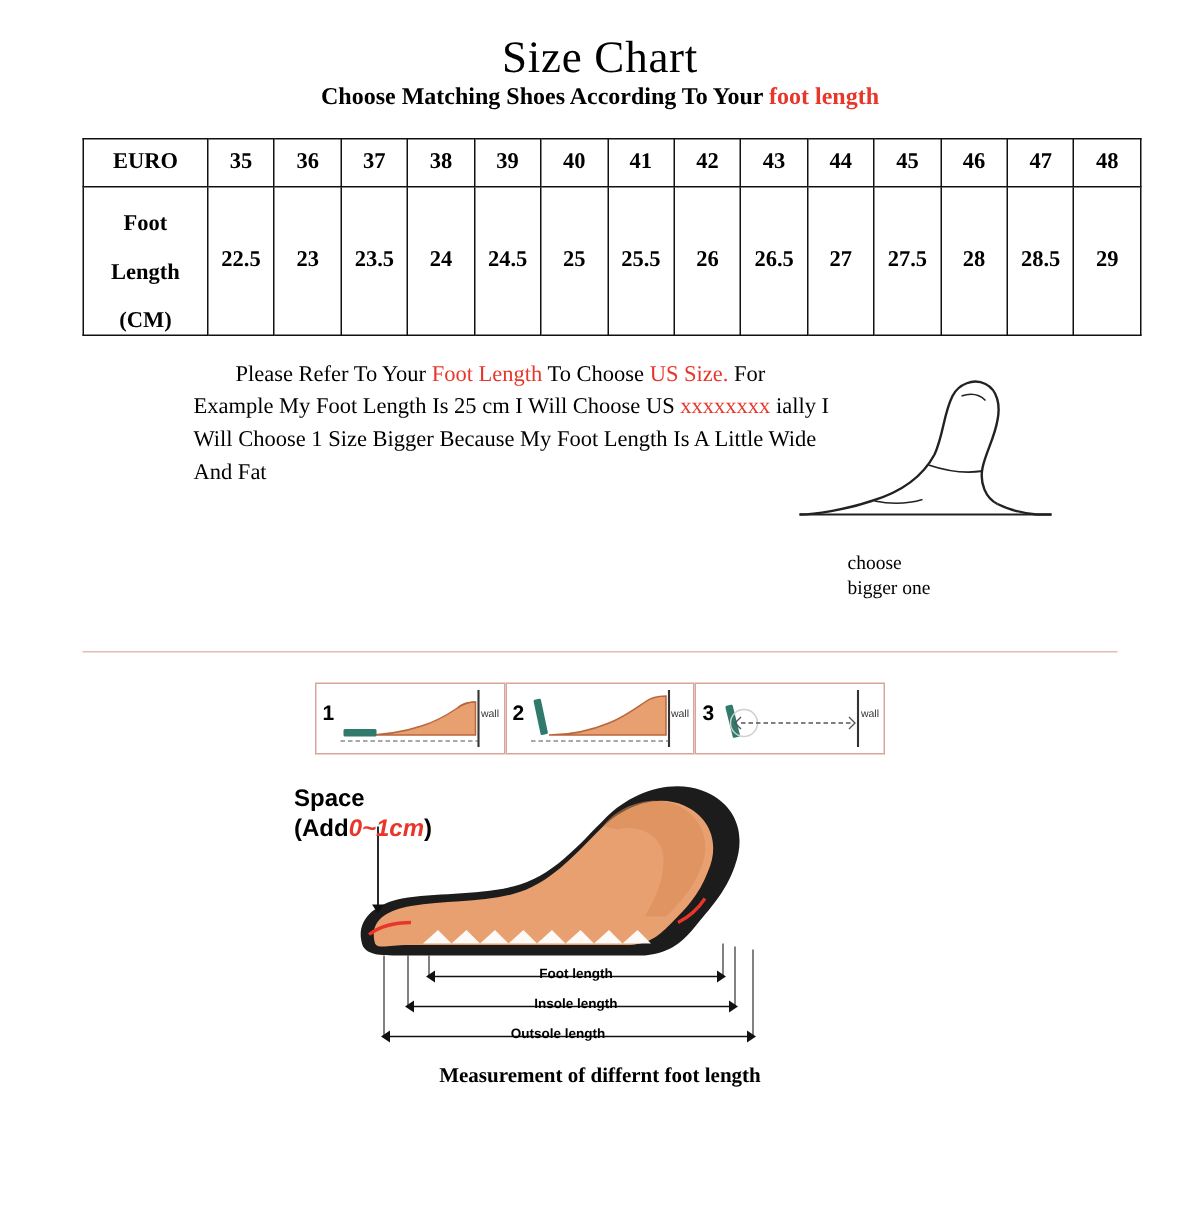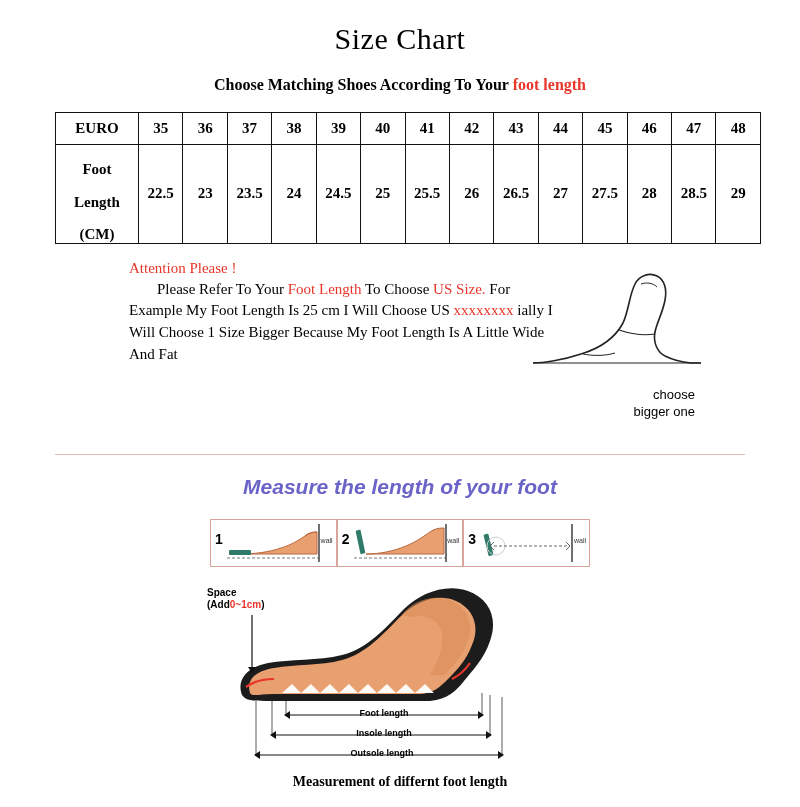--- a/index.html
+++ b/index.html
@@ -27,21 +27,20 @@
     font-weight: normal;
     font-size: 30px;
     margin-top: 22px;
     letter-spacing: 0.5px;
   }
   .subtitle {
     text-align: center;
     font-family: "Liberation Serif", serif;
     font-weight: bold;
     font-size: 16px;
-    margin-top: 20px;
   }
   .subtitle .hl {
     color: #e8362a;
   }
 
   
   .table-wrap {
     margin: 18px auto 0 auto;
     width: 706px;
     padding-left: 16px;
@@ -107,24 +106,24 @@
     right: 40px;
     top: 8px;
     width: 190px;
     height: 120px;
   }
   .choose-bigger {
     position: absolute;
     right: 58px;
     top: 126px;
     width: 130px;
-    text-align: right;
+    text-align: left;
     font-size: 13px;
     line-height: 1.35;
-    font-family: Liberation Sans, sans-serif;
+    font-family: Liberation Serif, serif;
   }
 
   .divider {
     width: 690px;
     height: 1px;
     background: #e0bdb8;
     margin: 4px auto 0 auto;
   }
 
   
@@ -173,28 +172,28 @@
 
   
   .big-foot {
     margin: 8px auto 0 auto;
     width: 420px;
     height: 195px;
     position: relative;
   }
   .space-label {
     position: absolute;
-    left: 17px;
+    left: 6px;
     top: 12px;
     font-family: "Liberation Sans", sans-serif;
-    font-size: 10px;
+    font-size: 16px;
     font-weight: bold;
     line-height: 1.25;
   }
-  .space-label .r { color: #e8362a; }
+  .space-label .r { color: #e8362a; font-style: italic; }
   .meas-label {
     position: absolute;
     font-family: "Liberation Sans", sans-serif;
     font-size: 9px;
     font-weight: bold;
     width: 200px;
     text-align: center;
   }
   .caption {
     text-align: center;
@@ -254,21 +253,20 @@
           <td>27.5</td>
           <td>28</td>
           <td>28.5</td>
           <td>29</td>
         </tr>
       </tbody>
     </table>
   </div>
 
   <div class="attention">
-    <div class="att-title">Attention Please !</div>
     <div class="att-body">
       <span>Please Refer To Your </span><span class="r">Foot Length</span><span> To Choose</span>
       <span class="r">US Size.</span><span> For Example My Foot Length Is 25 cm I</span>
       <span>Will Choose US </span><span class="r">xxxxxxxx</span><span> ially I Will Choose 1 Size</span>
       <span>Bigger Because My Foot Length Is A Little Wide</span>
       <span>And Fat</span>
     </div>
 
     <svg class="foot-draw" viewBox="0 0 190 120">
       <path d="M10,95 C20,95 40,92 58,86 C78,80 92,70 100,55 C106,42 106,28 112,16 C116,8 126,4 134,8 C142,12 144,22 142,32 C140,44 134,54 132,64 C130,74 134,84 142,88" fill="none" stroke="#222" stroke-width="1.6"></path>
@@ -280,21 +278,20 @@
     </svg>
 
     <div class="choose-bigger">
       <div>choose</div>
       <div>bigger one</div>
     </div>
   </div>
 
   <div class="divider"></div>
 
-  <div class="measure-head">Measure the length of your foot</div>
 
   <div class="steps">
 
     <div class="step">
       <span class="num">1</span>
       <svg width="126" height="46" viewBox="0 0 126 46">
         <line x1="108" y1="4" x2="108" y2="42" stroke="#333" stroke-width="1.4"></line>
         <path d="M30,34 C44,34 58,32 70,28 C80,25 88,20 94,16 C98,13 102,12 106,12 L106,34 Z" fill="#e8a070" stroke="#b9663c" stroke-width="1"></path>
         <rect x="18" y="30" width="22" height="5" rx="1" fill="#2f7a6a"></rect>
         <path d="M94,16 C97,13 101,12 106,12" fill="none" stroke="#b9663c" stroke-width="1"></path>
@@ -366,18 +363,18 @@
       <line x1="96" y1="126" x2="96" y2="140" stroke="#111" stroke-width="0.7"></line>
       <line x1="292" y1="118" x2="292" y2="140" stroke="#111" stroke-width="0.7"></line>
       <line x1="82" y1="126" x2="82" y2="160" stroke="#111" stroke-width="0.7"></line>
       <line x1="300" y1="120" x2="300" y2="160" stroke="#111" stroke-width="0.7"></line>
       <line x1="66" y1="126" x2="66" y2="180" stroke="#111" stroke-width="0.7"></line>
       <line x1="312" y1="122" x2="312" y2="180" stroke="#111" stroke-width="0.7"></line>
     </svg>
 
     <div class="meas-label" style="left:94px; top:133px;">Foot length</div>
     <div class="meas-label" style="left:94px; top:153px;">Insole length</div>
-    <div class="meas-label" style="left:92px; top:173px;">Outsole length</div>
+    <div class="meas-label" style="left:82px; top:173px;">Outsole length</div>
   </div>
 
   <div class="caption">Measurement of differnt foot length</div>
 
 </div>
 
 </body></html>

